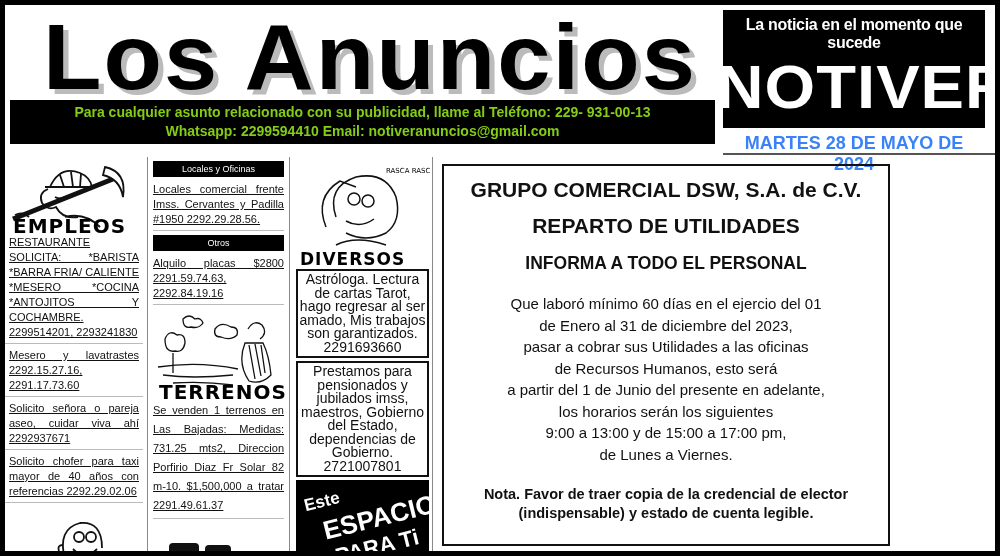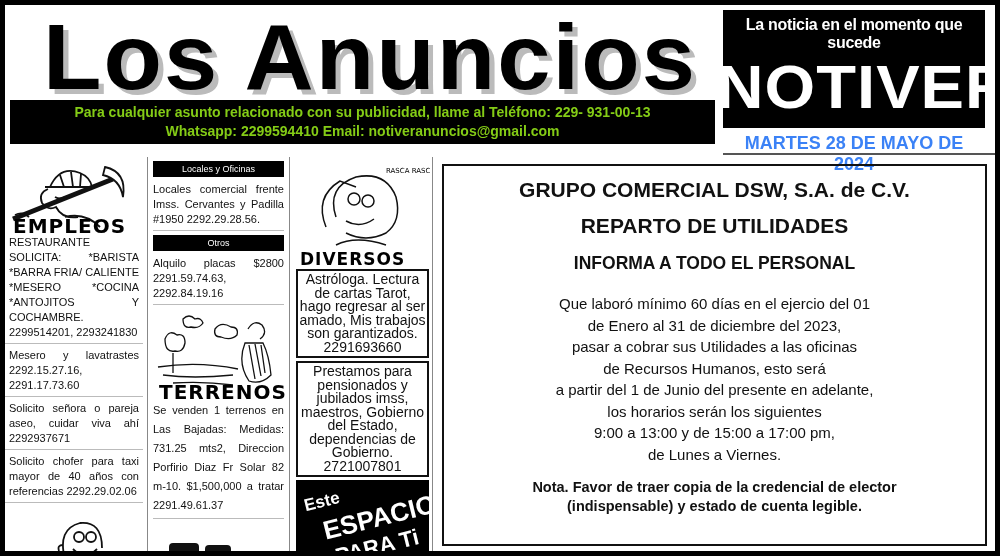--- a/index.html
+++ b/index.html
@@ -22,38 +22,38 @@
   .date-rule { position: absolute; left: 718px; top: 148px; width: 272px; height: 2px; background: #555; }
 
   
   .col { position: absolute; top: 152px; height: 400px; }
   .col1 { left: 0; width: 138px; }
   .col2 { left: 142px; width: 143px; border-left: 1px solid #888; border-right: 1px solid #888; padding: 0 5px; }
   .col3 { left: 288px; width: 140px; border-right: 1px solid #888; padding: 0 3px; }
   .illus { position: relative; display: block; }
   .illus-label { font-family: "DejaVu Sans", sans-serif; font-weight: 900; letter-spacing: 1px; color: #000; }
 
-  .ad { font-size: 11px; line-height: 15px; text-align: justify; padding-bottom: 3px; border-bottom: 1px solid #bbb; margin-bottom: 4px; }
+  .ad { font-size: 11px; line-height: 15px; text-align: justify; padding-bottom: 3px; border-bottom: 1px solid #bbb; margin-bottom: 4px; text-decoration: underline; }
   .col1 .ad { padding: 0 4px 3px 4px; }
   .section-head { background: #000; color: #fff; text-align: center; font-size: 9px; height: 16px; line-height: 16px; margin: 4px 0 5px 0; }
 
   .boxed { border: 2px solid #111; font-size: 14px; font-weight: normal; line-height: 13.5px; text-align: center; padding: 2px 1px; margin-bottom: 3px; }
   .promo { background: #000; color: #fff; height: 130px; position: relative; overflow: hidden; margin-top: 3px; }
   .promo .p1 { position: absolute; left: 8px; top: 12px; font-size: 17px; font-weight: 900; transform: rotate(-14deg); }
   .promo .p2 { position: absolute; left: 22px; top: 18px; font-size: 26px; font-weight: 900; transform: rotate(-14deg); }
   .promo .p3 { position: absolute; left: 6px; top: 58px; font-size: 22px; font-weight: 900; transform: rotate(-14deg); }
   .promo .wave { position: absolute; left: 0; bottom: 0; width: 130px; height: 55px; }
 
   
-  .notice { position: absolute; left: 437px; top: 159px; width: 545px; height: 382px; border: 2px solid #111; text-align: center; }
+  .notice { position: absolute; left: 437px; top: 159px; width: 448px; height: 382px; border: 2px solid #111; text-align: center; }
   .n-title { font-size: 21px; font-weight: bold; margin-top: 12px; }
   .n-sub { font-size: 21px; font-weight: bold; margin-top: 12px; }
   .n-sub2 { font-size: 17.5px; font-weight: bold; margin-top: 15px; }
   .n-body { font-size: 15px; line-height: 21.5px; margin-top: 19px; }
-  .n-note { font-size: 14.5px; font-weight: bold; line-height: 19px; margin-top: 13px; }
+  .n-note { font-size: 14.5px; font-weight: bold; line-height: 19px; margin-top: 20px; }
 </style>
 </head>
 <body>
 
 <div class="page">
  <div class="paper">
 
   <div class="masthead">Los Anuncios</div>
   <div class="contact-bar">
     <div>Para cualquier asunto relacionado con su publicidad, llame al  Teléfono: 229- 931-00-13</div>

